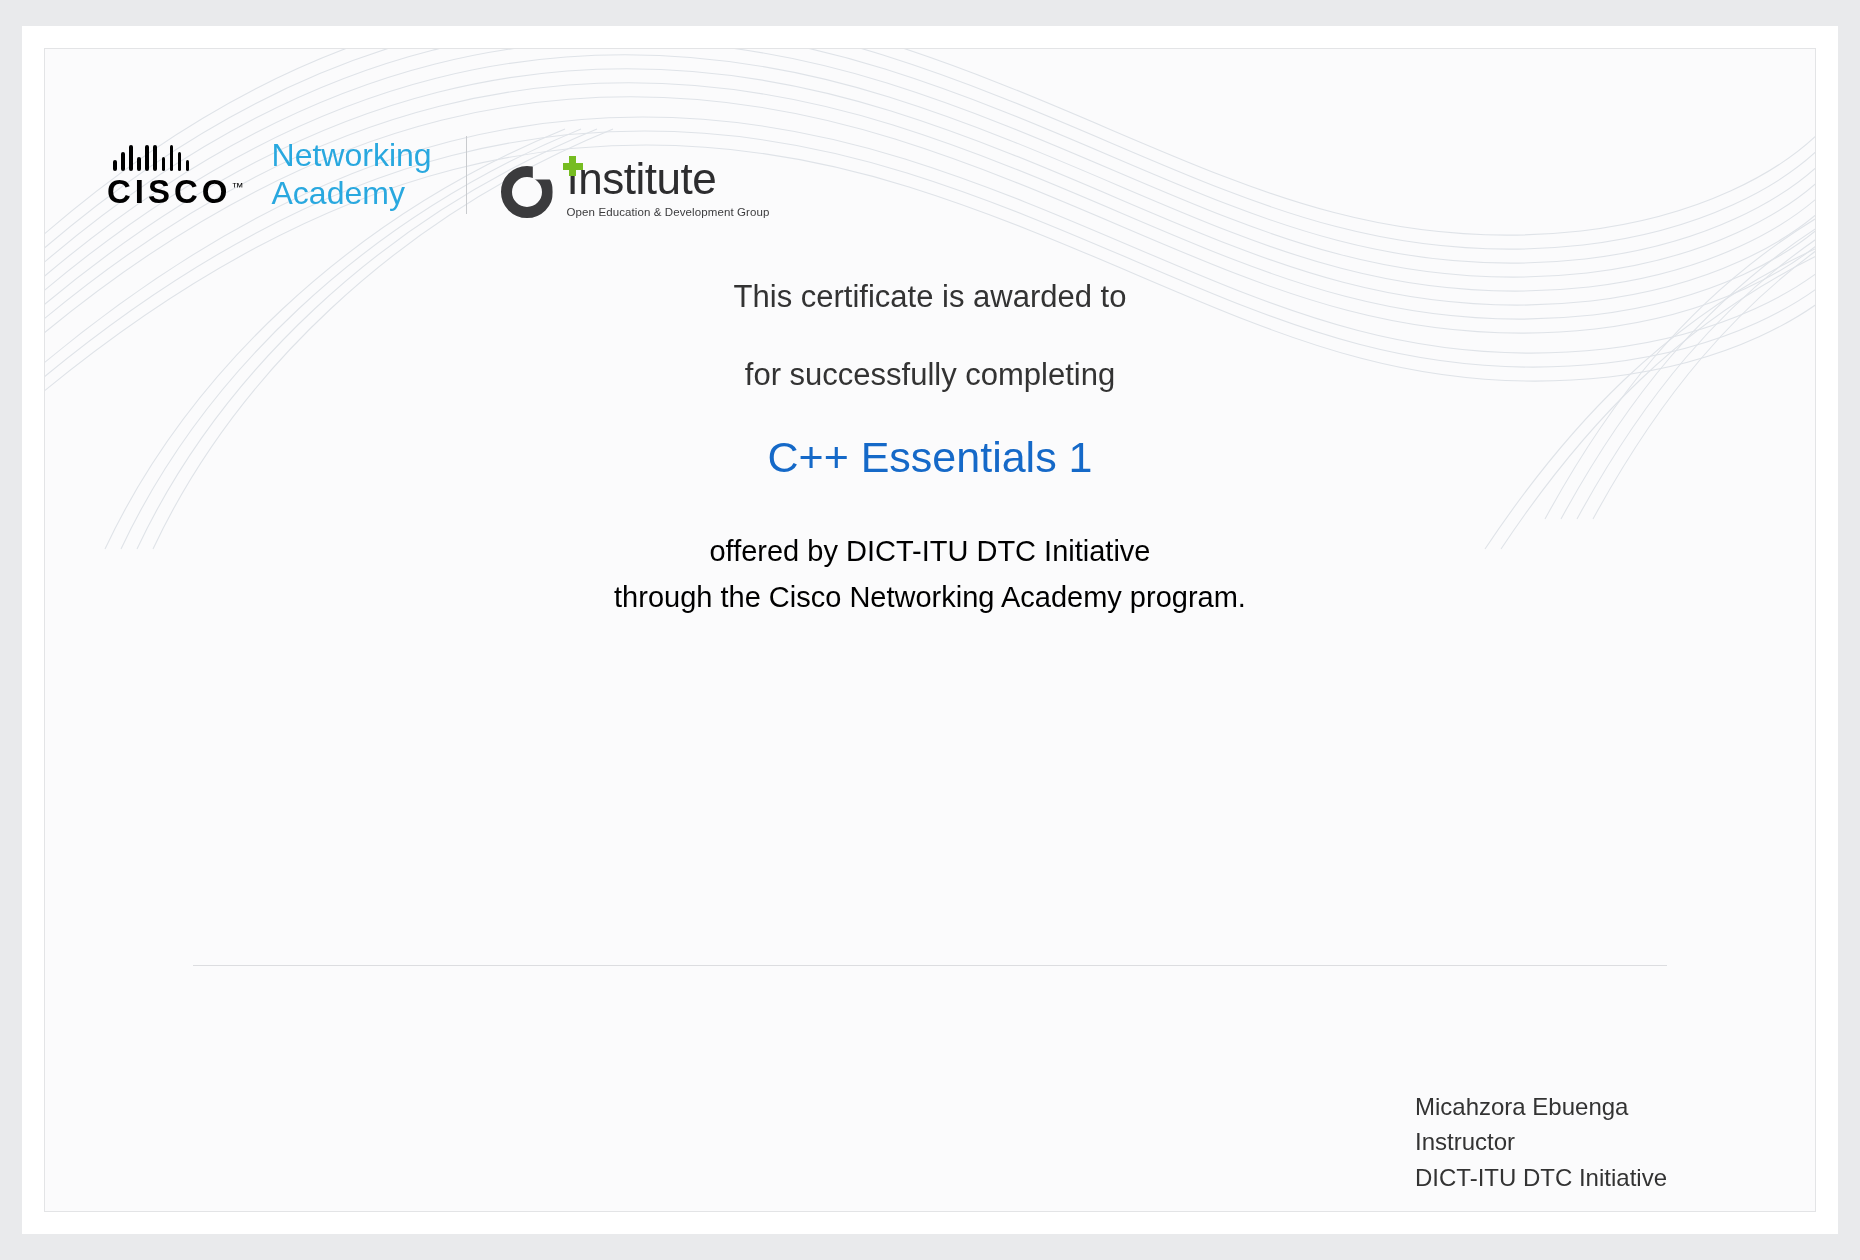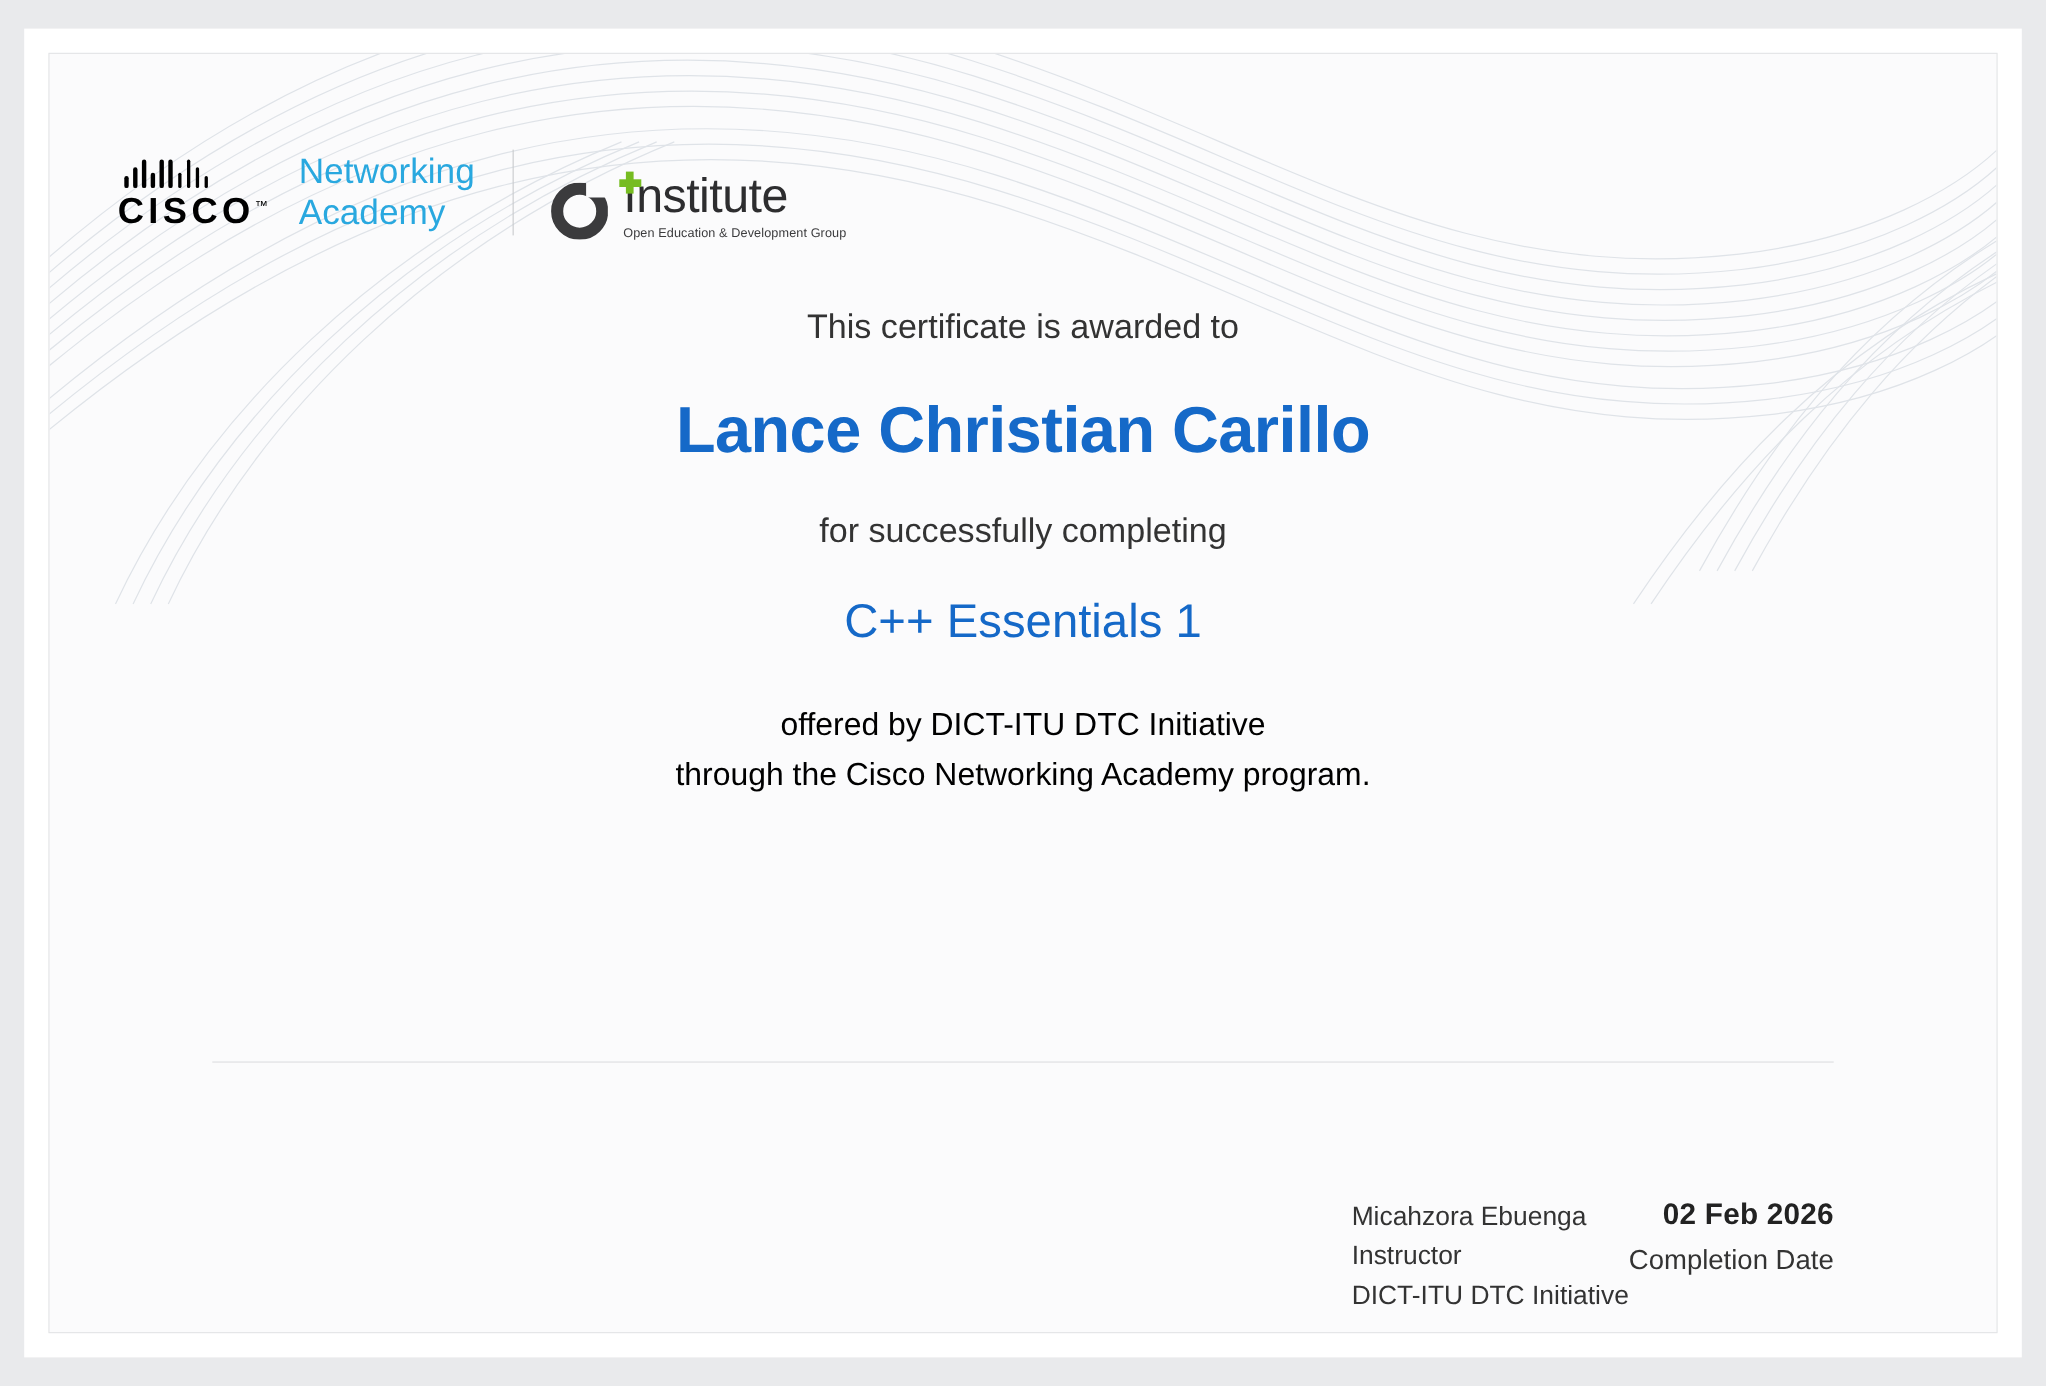--- a/index.html
+++ b/index.html
@@ -298,36 +298,31 @@
           </div>
           <div class="cpp-text">
             <div class="cpp-title">Institute</div>
             <div class="cpp-sub">Open Education &amp; Development Group</div>
           </div>
         </div>
       </div>
 
       <div class="body-area">
         <div class="line-awarded">This certificate is awarded to</div>
-        <div class="recipient">Lance Christian Carillo</div>
         <div class="line-completing">for successfully completing</div>
         <div class="course">C++ Essentials 1</div>
         <div class="line-offered">offered by DICT-ITU DTC Initiative</div>
         <div class="line-through">through the Cisco Networking Academy program.</div>
       </div>
 
       <div class="hr"></div>
 
       <div class="footer">
         <div class="sig-block">
           <div>Micahzora Ebuenga</div>
           <div>Instructor</div>
           <div>DICT-ITU DTC Initiative</div>
         </div>
-        <div class="date-block">
-          <div class="date-value">02 Feb 2026</div>
-          <div class="date-label">Completion Date</div>
-        </div>
       </div>
 
     </div>
   </div>
 </div>
 
 </body></html>

